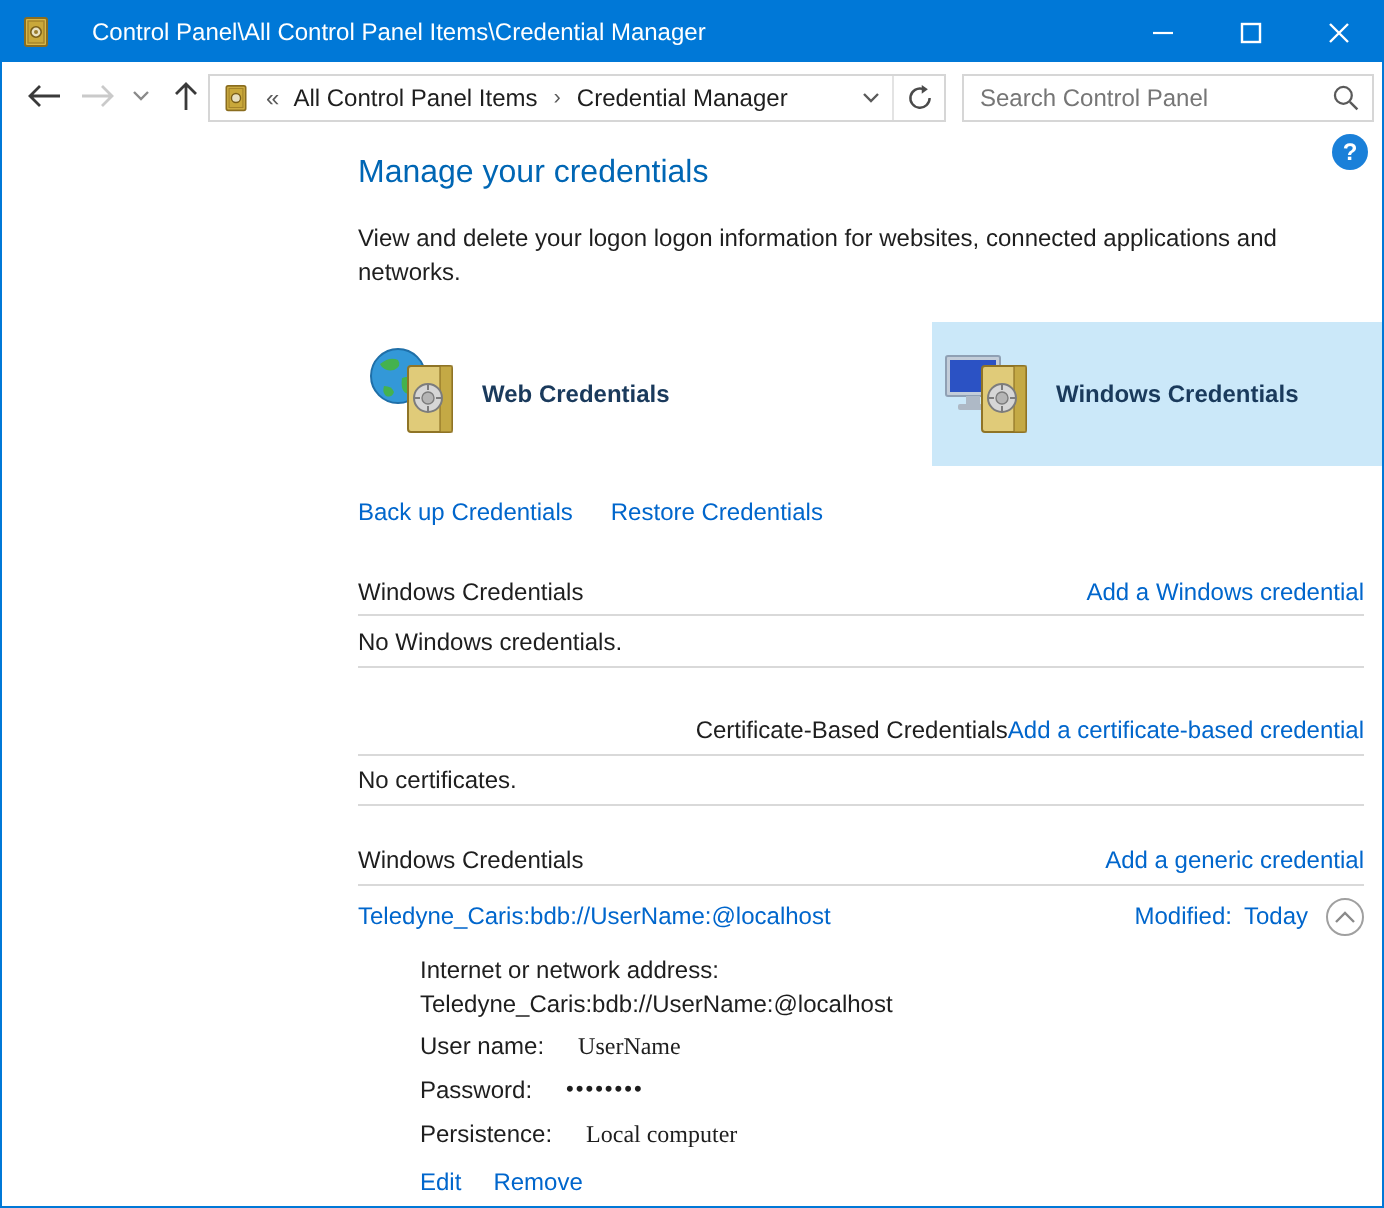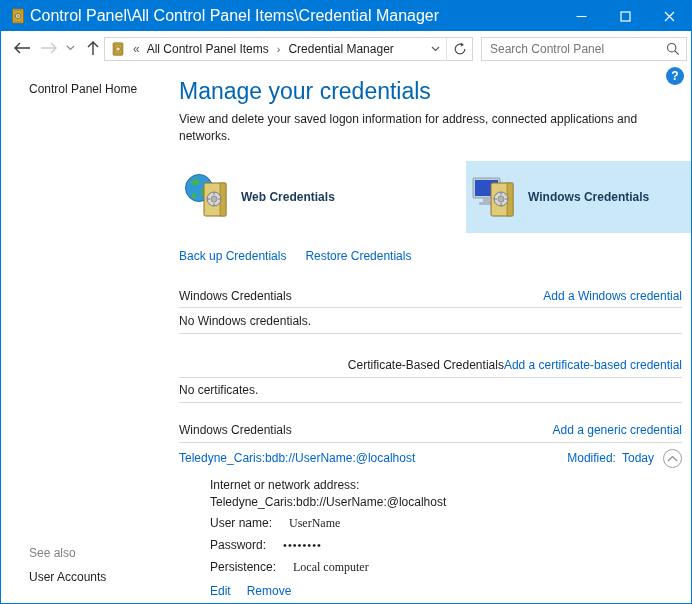--- a/index.html
+++ b/index.html
@@ -5,21 +5,21 @@
   * { margin:0; padding:0; box-sizing:border-box; }
   body { background:#888; font-family:"Liberation Sans", sans-serif; }
   .window{
     position:relative; width:692px; height:604px; background:#fff;
     border:1px solid #0078d7; overflow:hidden; color:#1e1e1e; font-size:12px;
   }
   
   .titlebar{ position:absolute; top:0; left:0; right:0; height:30px;
     background:#0078d7; display:flex; align-items:center; color:#fff; }
   .titlebar .app-icon{ margin-left:9px; width:16px; height:16px; flex:0 0 auto; }
-  .titlebar .title-text{ margin-left:4px; font-size:16px; white-space:nowrap; overflow:hidden;text-align:right; }
+  .titlebar .title-text{ margin-left:20px; font-size:12px; white-space:nowrap; overflow:hidden;text-align:right; }
   .win-controls{ margin-left:auto; display:flex; height:100%; }
   .win-btn{ width:44px; height:100%; display:flex; align-items:center; justify-content:center; background:transparent; border:none; cursor:pointer; }
   
   .navbar{ position:absolute; top:30px; left:0; right:0; height:33px; background:#fff; }
   .nav-ico{ position:absolute; top:0; height:33px; display:flex; align-items:center; justify-content:center; border:none; background:transparent; cursor:pointer; }
   .btn-back{ left:8px; width:26px; }
   .btn-fwd{ left:36px; width:24px; }
   .btn-drop{ left:60px; width:18px; }
   .btn-up{ left:80px; width:24px; }
   .addressbar{ position:absolute; left:103px; top:6px; width:369px; height:24px;
@@ -38,21 +38,21 @@
   .search-btn{ width:26px; height:100%; border:none; background:transparent; display:flex; align-items:center; justify-content:center; cursor:pointer; }
   
   .sidebar{ position:absolute; left:0; top:63px; width:178px; bottom:1px; background:#fff; }
   .cp-home{ position:absolute; left:28px; top:18px; color:#1e1e1e; cursor:pointer; }
   .see-also{ position:absolute; left:28px; top:482px; color:#808080; }
   .user-accounts{ position:absolute; left:28px; top:506px; color:#1e1e1e; cursor:pointer; }
   .help-btn{ position:absolute; left:665px; top:66px; width:18px; height:18px; border-radius:50%;
     background:#1a80d9; color:#fff; border:none; font:bold 12px "Liberation Sans",sans-serif;
     display:flex; align-items:center; justify-content:center; cursor:pointer; }
   .main{ position:absolute; left:178px; top:63px; width:512px; bottom:1px; }
-  .page-title{ position:absolute; left:0; top:14px; font-size:23px; font-weight:400; color:#0066b4; }
+  .page-title{ position:absolute; left:0; top:14px; font-size:16px; font-weight:400; color:#0066b4; }
   .page-desc{ position:absolute; left:0; top:47px; max-width:503px; line-height:17px; color:#1e1e1e; }
   
   .tiles{ position:absolute; left:0; top:97px; width:512px; height:72px; }
   .tile{ position:absolute; top:0; height:72px; display:flex; align-items:center; cursor:pointer; }
   .tile-web{ left:0; width:227px; }
   .tile-win{ left:287px; width:225px; background:#cbe8f9; }
   .tile .tile-icon{ width:48px; height:48px; margin-left:5px; flex:0 0 auto; }
   .tile .tile-label{ margin-left:9px; font-weight:bold; color:#1a3a5c; font-size:12px; }
   
   .actions-row{ position:absolute; left:0; top:185px; display:flex; gap:19px; }
@@ -172,29 +172,24 @@
           <line x1="10.2" y1="10.2" x2="14.5" y2="14.5" stroke="#5a5a5a" stroke-width="1.4"></line>
         </svg>
       </button>
     </div>
   </div>
 
   <button class="help-btn">
     <span>?</span>
   </button>
 
-  <div class="sidebar">
-    <span class="cp-home">Control Panel Home</span>
-    <span class="see-also">See also</span>
-    <span class="user-accounts">User Accounts</span>
-  </div>
 
   <div class="main">
     <h1 class="page-title">Manage your credentials</h1>
-    <p class="page-desc">View and delete your saved logon information for address, connected applications and networks.</p>
+    <p class="page-desc">View and delete your logon logon information for websites, connected applications and networks.</p>
 
     <div class="tiles">
       <div class="tile tile-web">
         <span class="tile-icon">
           <svg viewBox="0 0 48 48" width="48" height="48">
             <circle cx="15" cy="15" r="13.5" fill="#3398d8" stroke="#1f6fa8"></circle>
             <path d="M6 9 q5 -4 9 -2 q2 3 -2 5 q-5 1 -7 -3z" fill="#44b24e"></path>
             <path d="M17 16 q6 -2 9 2 q-1 5 -6 6 q-4 -1 -3 -8z" fill="#44b24e"></path>
             <path d="M8 20 q4 0 5 3 q-1 3 -4 2 q-2 -2 -1 -5z" fill="#44b24e"></path>
             <g>

